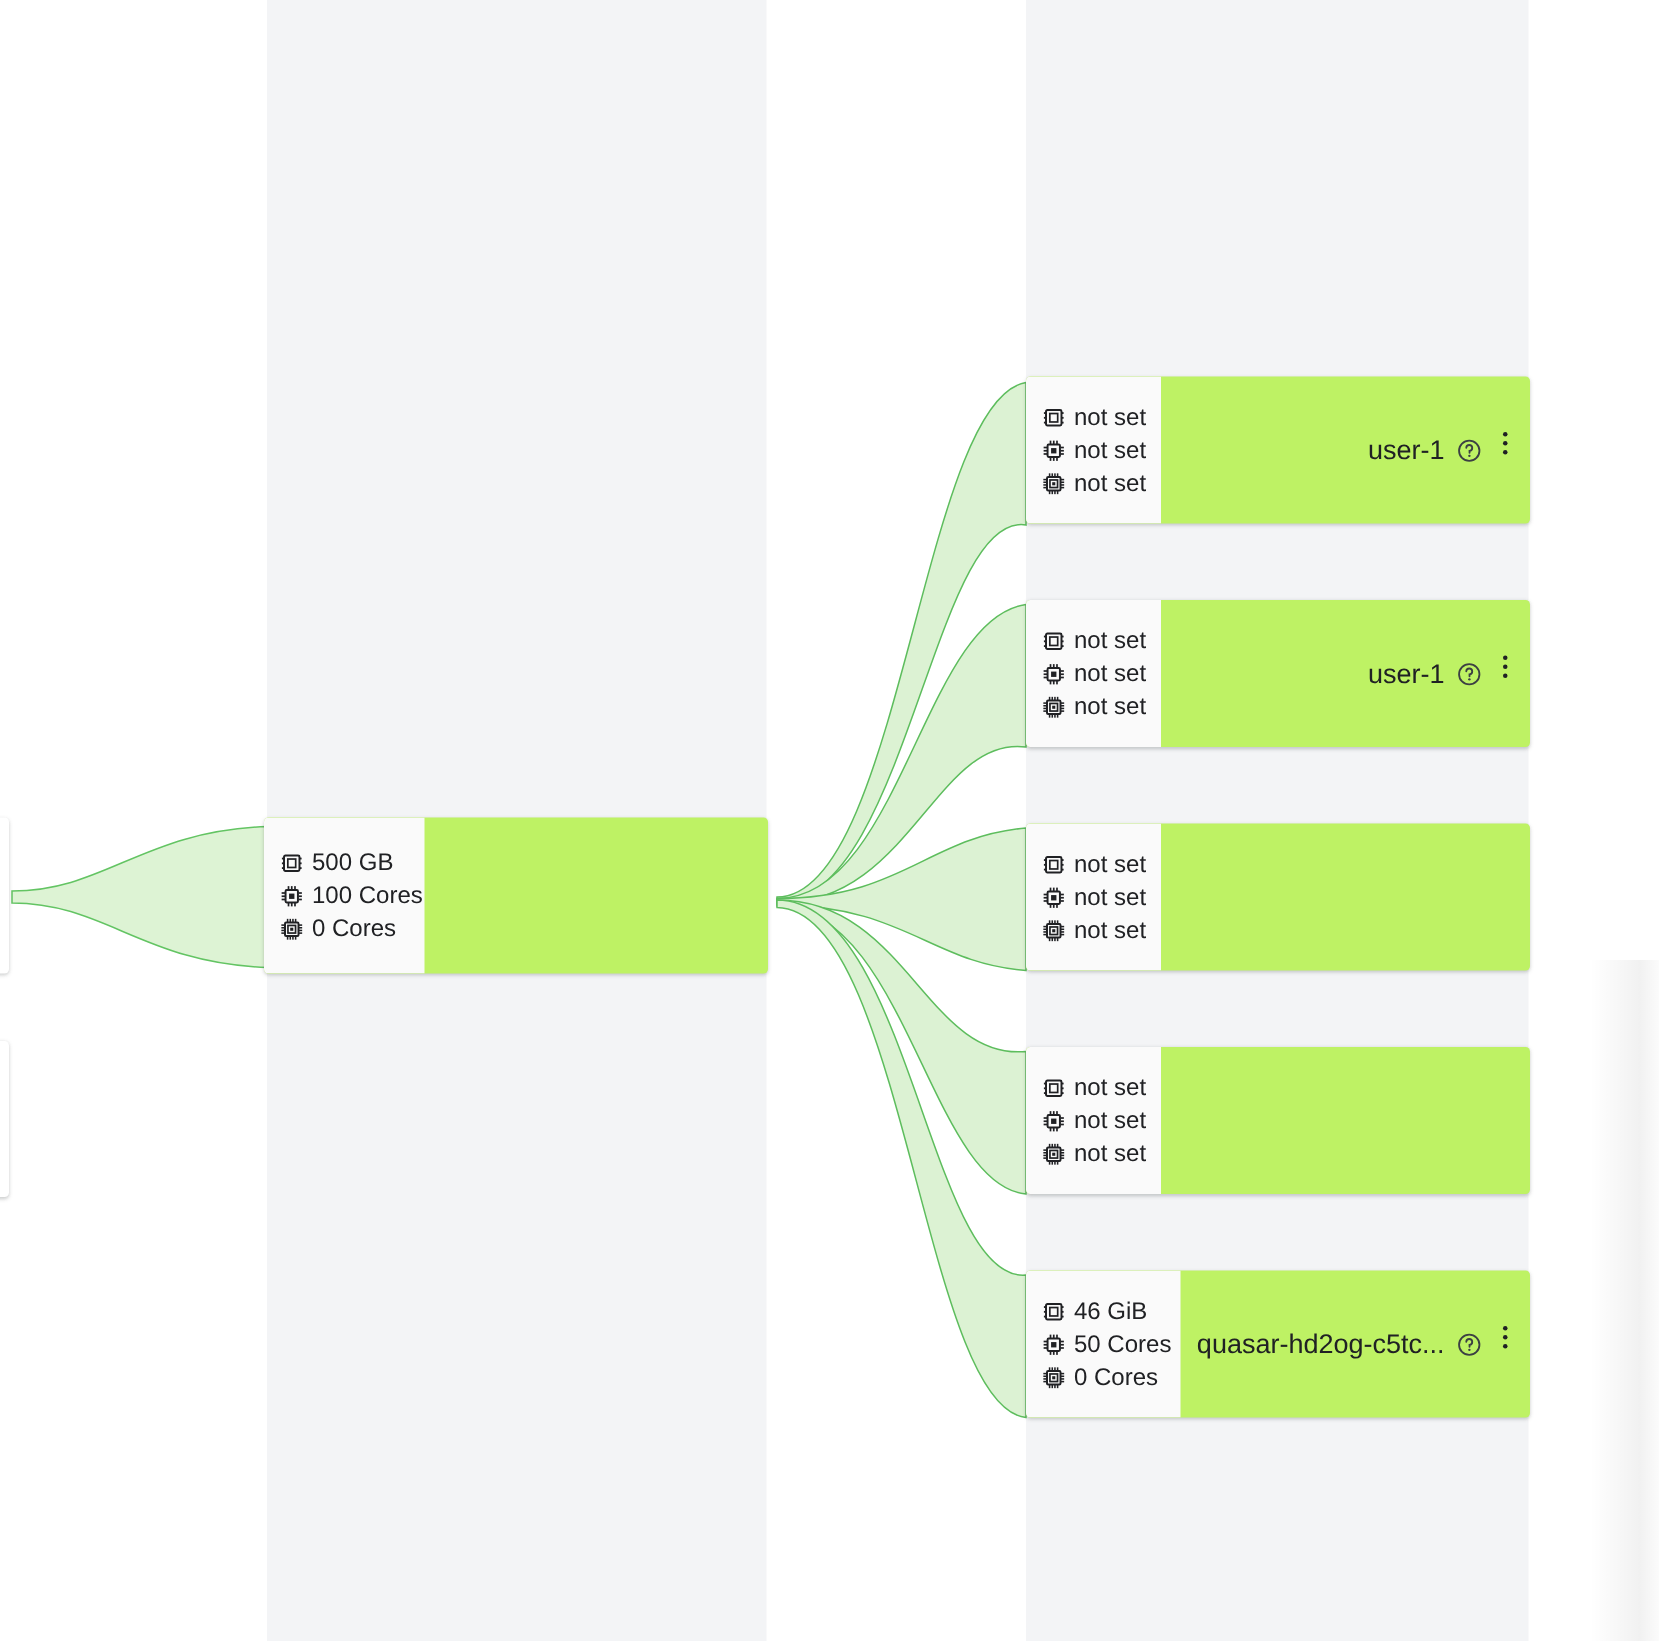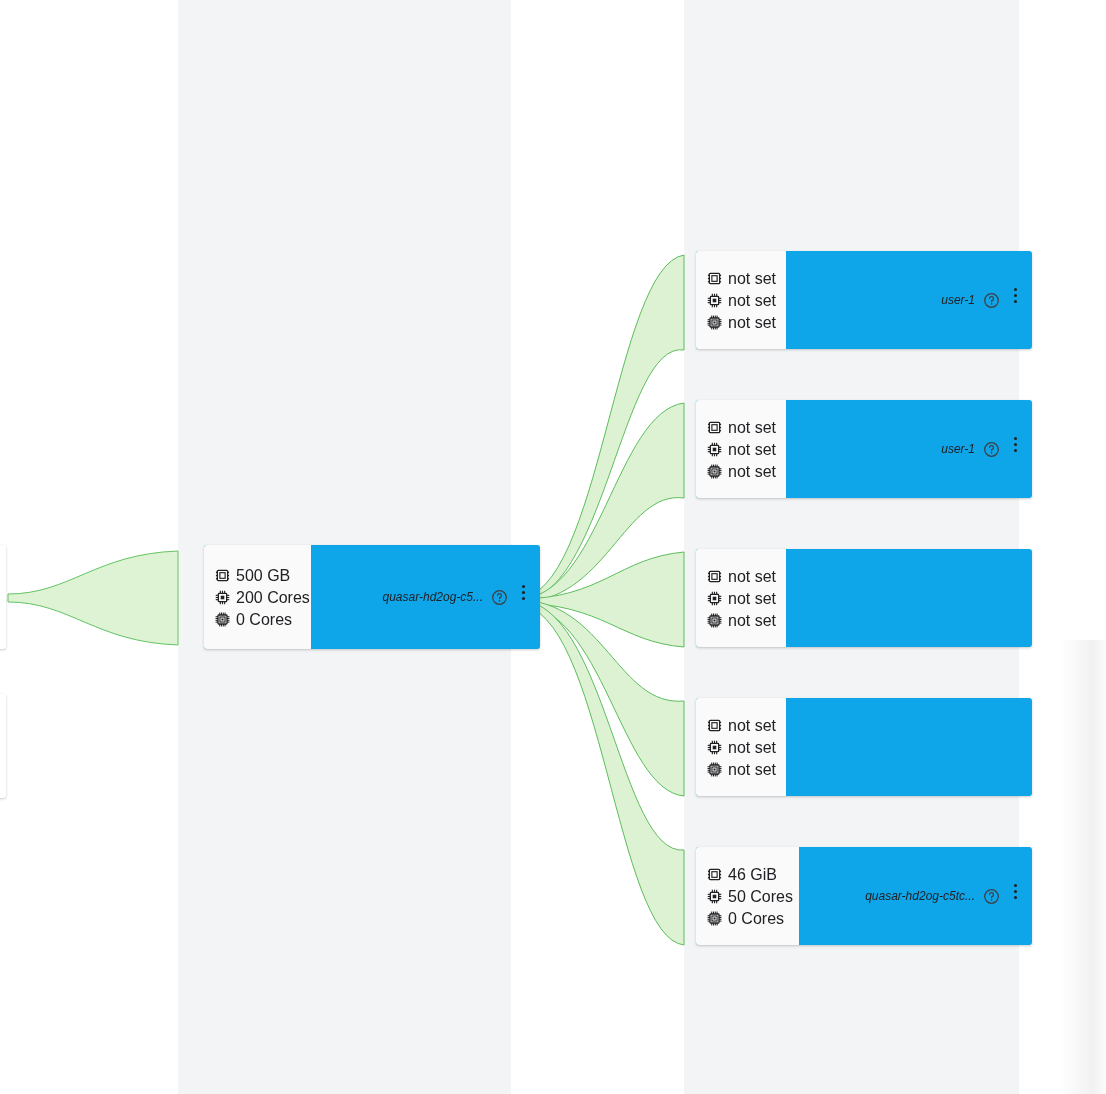--- a/index.html
+++ b/index.html
@@ -33,27 +33,26 @@
   #edges {
     position: absolute;
     left: 0; top: 0;
     width: 1106px; height: 1094px;
     pointer-events: none;
   }
 
   
   .node {
     position: absolute;
-    background: #0ea5e9;
+    background: #bef264;
     border-radius: 3px;
     box-shadow: 0 1px 3px rgba(60,64,67,0.18), 0 1px 2px rgba(60,64,67,0.10);
     display: flex;
     align-items: stretch;
     overflow: hidden;
-    margin-left: 12px;
   }
 
   .node-stats {
     background: #fafafa;
     padding: 12px 10px 12px 11px;
     display: flex;
     flex-direction: column;
     justify-content: center;
     gap: 3px;
     flex: 0 0 auto;
@@ -79,27 +78,26 @@
     flex: 1 1 auto;
     display: flex;
     align-items: center;
     justify-content: flex-end;
     padding: 0 10px 0 8px;
     gap: 8px;
     min-width: 0;
   }
 
   .node-title {
-    font-size: 12px;
+    font-size: 18px;
     color: #202124;
     white-space: nowrap;
     overflow: hidden;
     text-overflow: ellipsis;
     line-height: 19px;
-    font-style: italic;
   }
 
   .help-icon { width: 17px; height: 17px; flex: 0 0 17px; display:block; }
 
   .kebab {
     width: 14px;
     height: 22px;
     flex: 0 0 14px;
     display: flex;
     flex-direction: column;
@@ -111,21 +109,21 @@
   }
   .kebab span {
     display: block;
     width: 3px; height: 3px;
     border-radius: 50%;
     background: #202124;
   }
 
   
   #node-root {
-    left: 192px; top: 545px;
+    left: 176px; top: 545px;
     width: 336px; height: 104px;
   }
   #node-root .node-stats { width: 107px; }
 
   .node-child { left: 684px; width: 336px; height: 98px; }
   .node-child .node-stats { width: 90px; }
   #node-c5 .node-stats { width: 103px; }
 
   #node-c1 { top: 251px; }
   #node-c2 { top: 400px; }
@@ -234,21 +232,21 @@
           <rect x="5.1" y="12.8" width="1.2" height="2.4" fill="#202124"></rect>
           <rect x="7.4" y="12.8" width="1.2" height="2.4" fill="#202124"></rect>
           <rect x="9.7" y="12.8" width="1.2" height="2.4" fill="#202124"></rect>
           <rect x="0.8" y="5.1" width="2.4" height="1.2" fill="#202124"></rect>
           <rect x="0.8" y="7.4" width="2.4" height="1.2" fill="#202124"></rect>
           <rect x="0.8" y="9.7" width="2.4" height="1.2" fill="#202124"></rect>
           <rect x="12.8" y="5.1" width="2.4" height="1.2" fill="#202124"></rect>
           <rect x="12.8" y="7.4" width="2.4" height="1.2" fill="#202124"></rect>
           <rect x="12.8" y="9.7" width="2.4" height="1.2" fill="#202124"></rect>
         </svg>
-        <span>200 Cores</span>
+        <span>100 Cores</span>
       </div>
       <div class="stat-row">
         <svg class="stat-icon" viewBox="0 0 16 16">
           <rect x="3.2" y="3.2" width="9.6" height="9.6" rx="0.8" fill="none" stroke="#202124" stroke-width="1.4"></rect>
           <rect x="5.3" y="5.3" width="5.4" height="5.4" fill="none" stroke="#202124" stroke-width="1.2"></rect>
           <rect x="6.9" y="6.9" width="2.2" height="2.2" fill="#202124"></rect>
           <rect x="4.5" y="0.6" width="1.1" height="2.6" fill="#202124"></rect>
           <rect x="6.4" y="0.6" width="1.1" height="2.6" fill="#202124"></rect>
           <rect x="8.3" y="0.6" width="1.1" height="2.6" fill="#202124"></rect>
           <rect x="10.2" y="0.6" width="1.1" height="2.6" fill="#202124"></rect>
@@ -261,33 +259,20 @@
           <rect x="0.6" y="8.3" width="2.6" height="1.1" fill="#202124"></rect>
           <rect x="0.6" y="10.2" width="2.6" height="1.1" fill="#202124"></rect>
           <rect x="12.8" y="4.5" width="2.6" height="1.1" fill="#202124"></rect>
           <rect x="12.8" y="6.4" width="2.6" height="1.1" fill="#202124"></rect>
           <rect x="12.8" y="8.3" width="2.6" height="1.1" fill="#202124"></rect>
           <rect x="12.8" y="10.2" width="2.6" height="1.1" fill="#202124"></rect>
         </svg>
         <span>0 Cores</span>
       </div>
     </div>
-    <div class="node-main">
-      <span class="node-title">quasar-hd2og-c5...</span>
-      <svg class="help-icon" viewBox="0 0 18 18">
-        <circle cx="9" cy="9" r="7.2" fill="none" stroke="#3c4043" stroke-width="1.3"></circle>
-        <path d="M6.9 6.9a2.1 2.1 0 1 1 2.3 2.2v1.3" fill="none" stroke="#3c4043" stroke-width="1.3" stroke-linecap="round"></path>
-        <circle cx="9.1" cy="12.6" r="0.85" fill="#3c4043"></circle>
-      </svg>
-      <div class="kebab">
-        <span></span>
-          <span></span>
-          <span></span>
-      </div>
-    </div>
   </div>
 
   <div id="node-c1" class="node node-child">
     <div class="node-stats">
       <div class="stat-row">
         <svg class="stat-icon" viewBox="0 0 16 16">
           <rect x="2.5" y="2.5" width="11" height="11" rx="1" fill="none" stroke="#202124" stroke-width="1.4"></rect>
           <rect x="5.2" y="5" width="5.6" height="6" fill="none" stroke="#202124" stroke-width="1.2"></rect>
           <rect x="1" y="4" width="1.6" height="1.3" fill="#202124"></rect>
             <rect x="1" y="7.4" width="1.6" height="1.3" fill="#202124"></rect>

